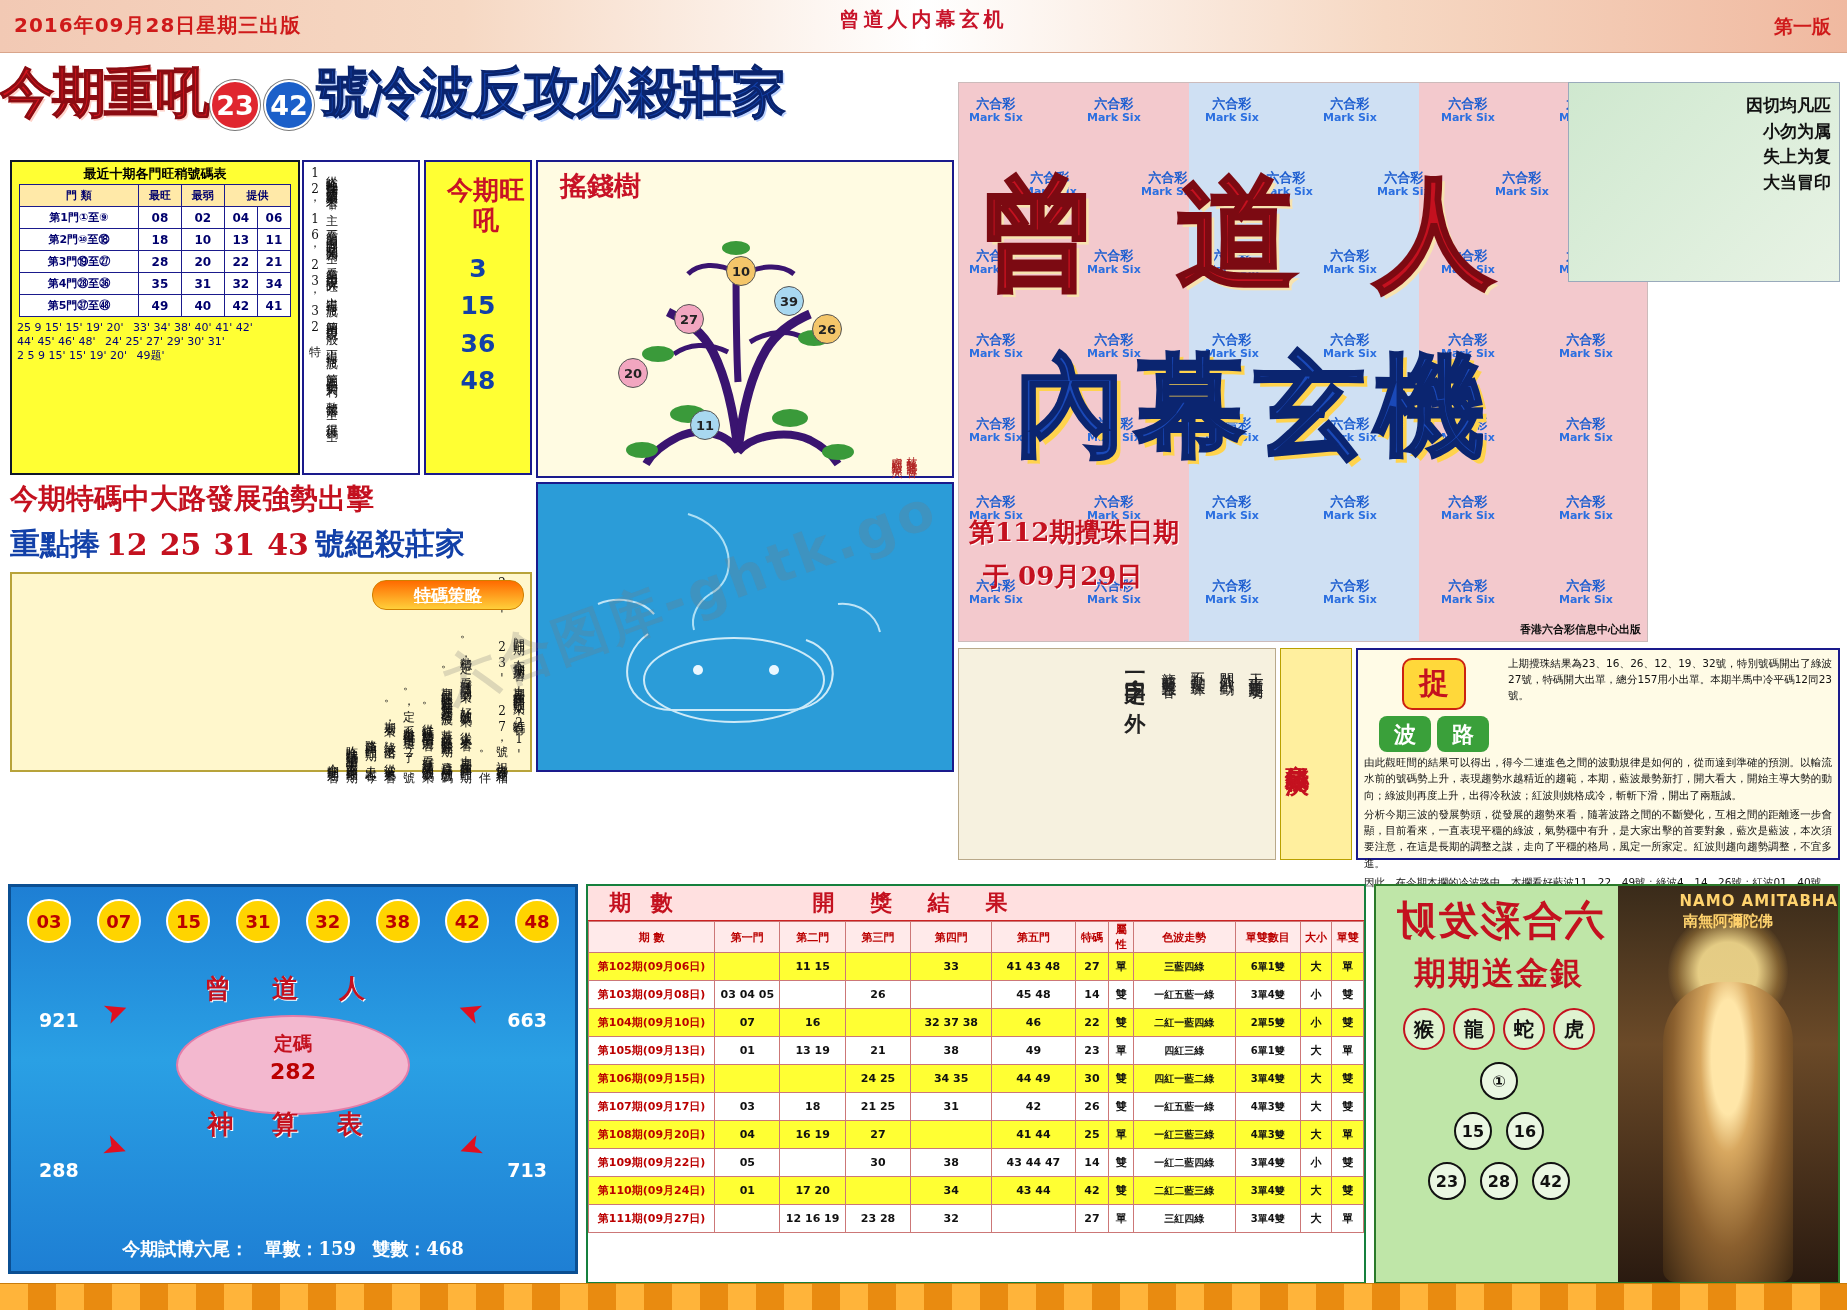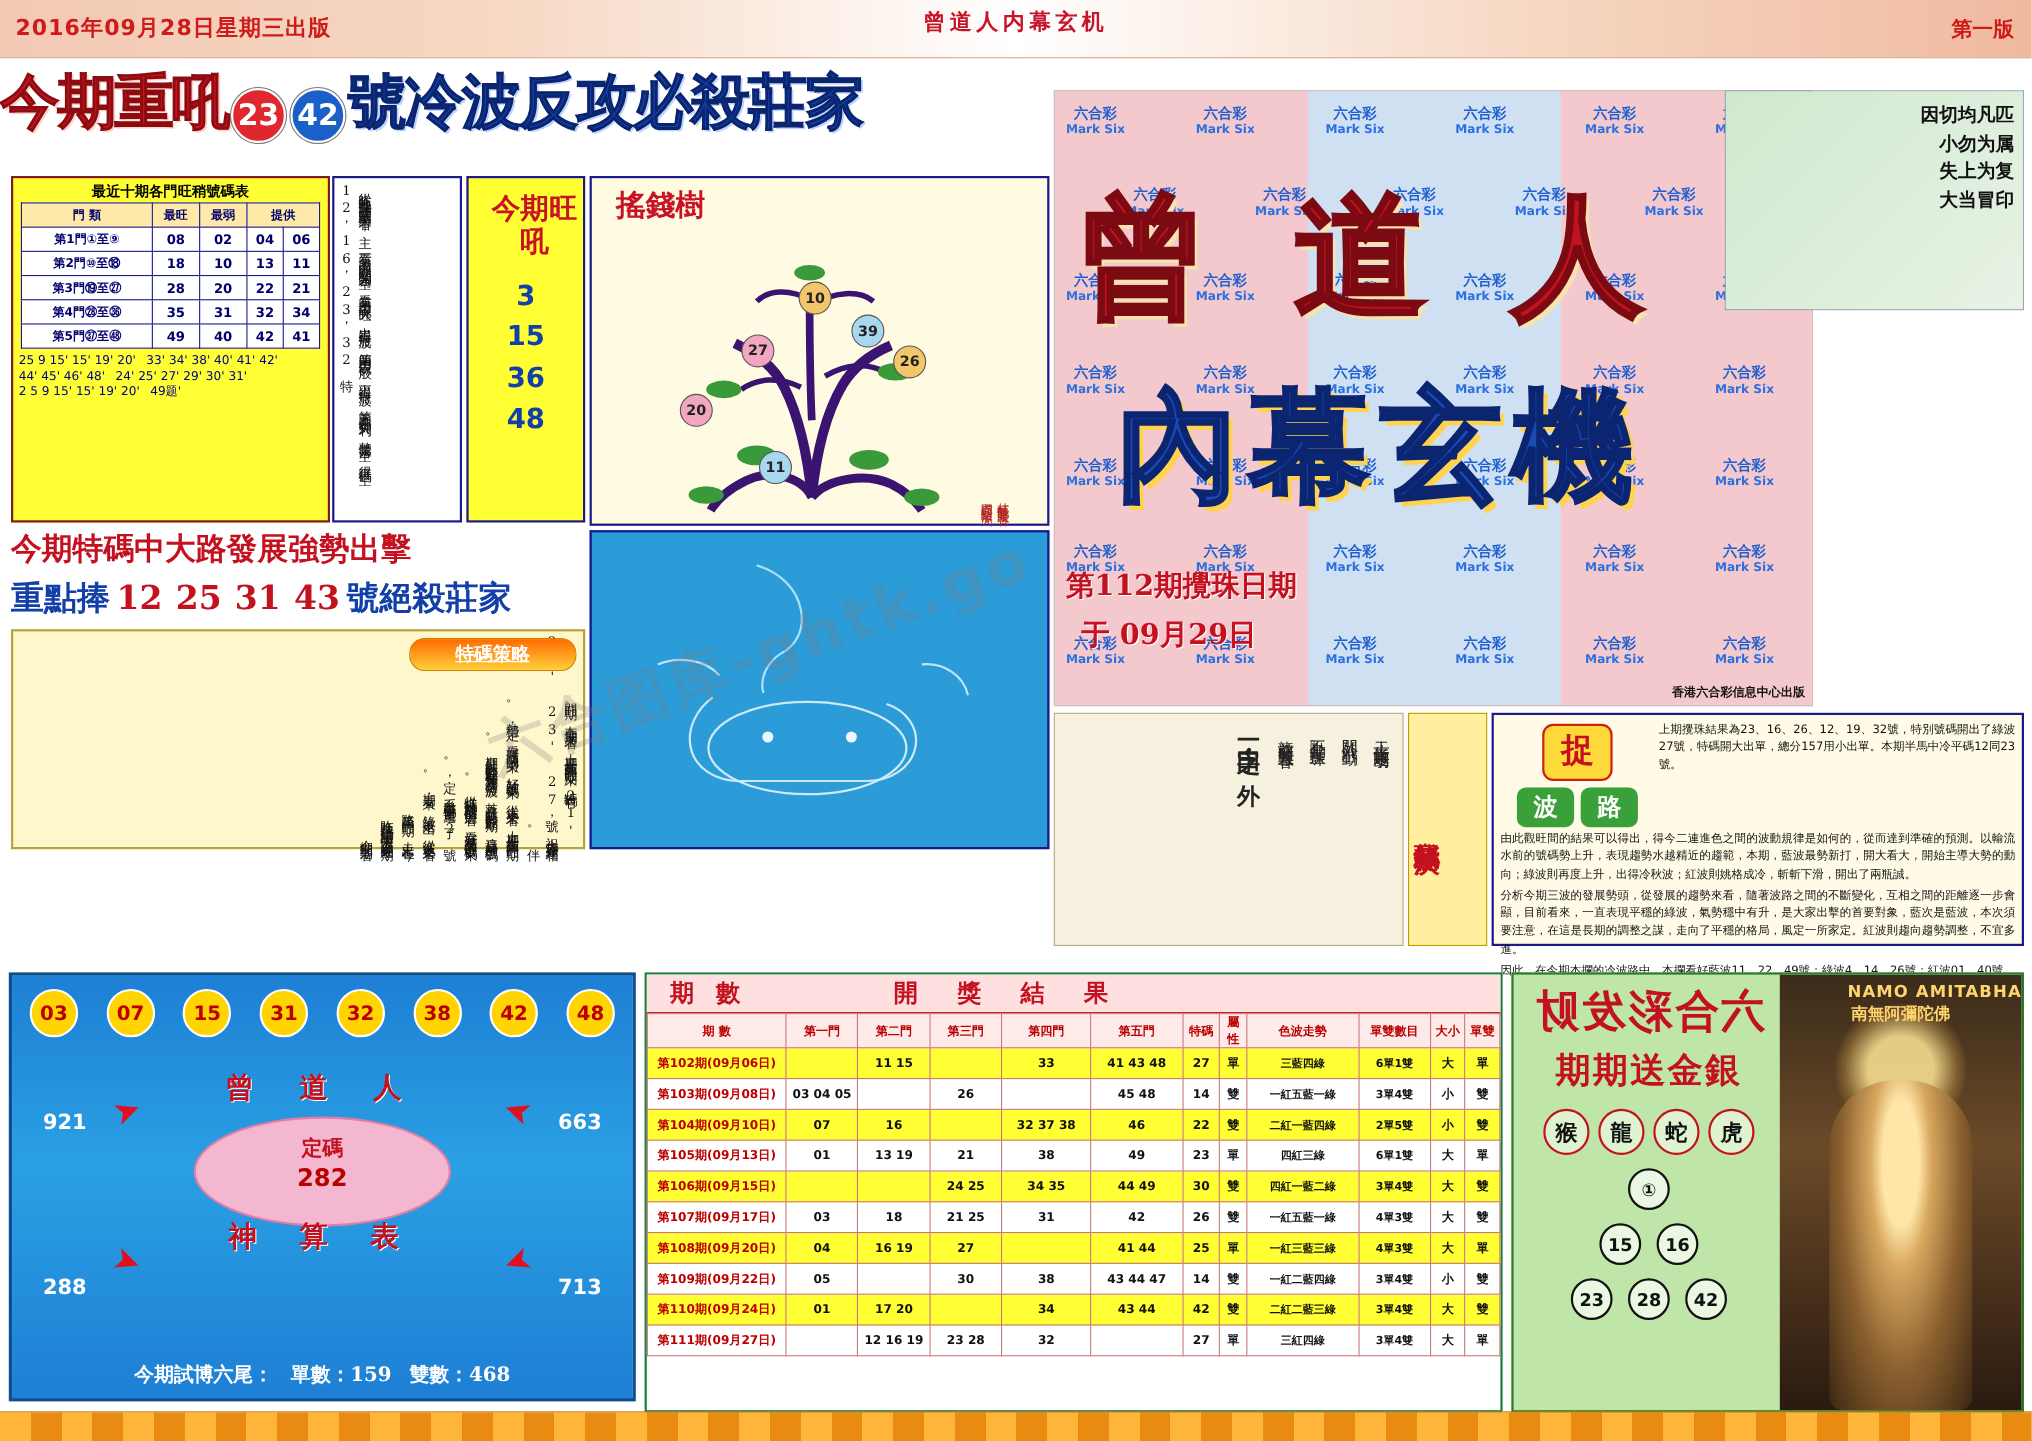--- a/index.html
+++ b/index.html
@@ -54,21 +54,21 @@
   }
   .ball.red{background:#e0262f;}
   .ball.blue{background:#1b5fc9;}
 
   
   .panel{position:absolute;box-sizing:border-box;}
 
   
   .blk-table{
     left:10px;top:160px;width:290px;height:315px;
-    background:#ffff33;border:2px solid #7f1d1d;
+    background:#ffff33;border:2px solid #0f172a;
   }
   .blk-table .cap{
     text-align:center;font-size:13px;font-weight:bold;color:#000;padding:3px 0 1px;
     font-family:"DejaVu Serif","Liberation Serif",serif;
   }
   table.tbl{
     width:272px;margin:0 auto;border-collapse:collapse;font-size:12px;
     background:#fff;
   }
   table.tbl th,table.tbl td{

